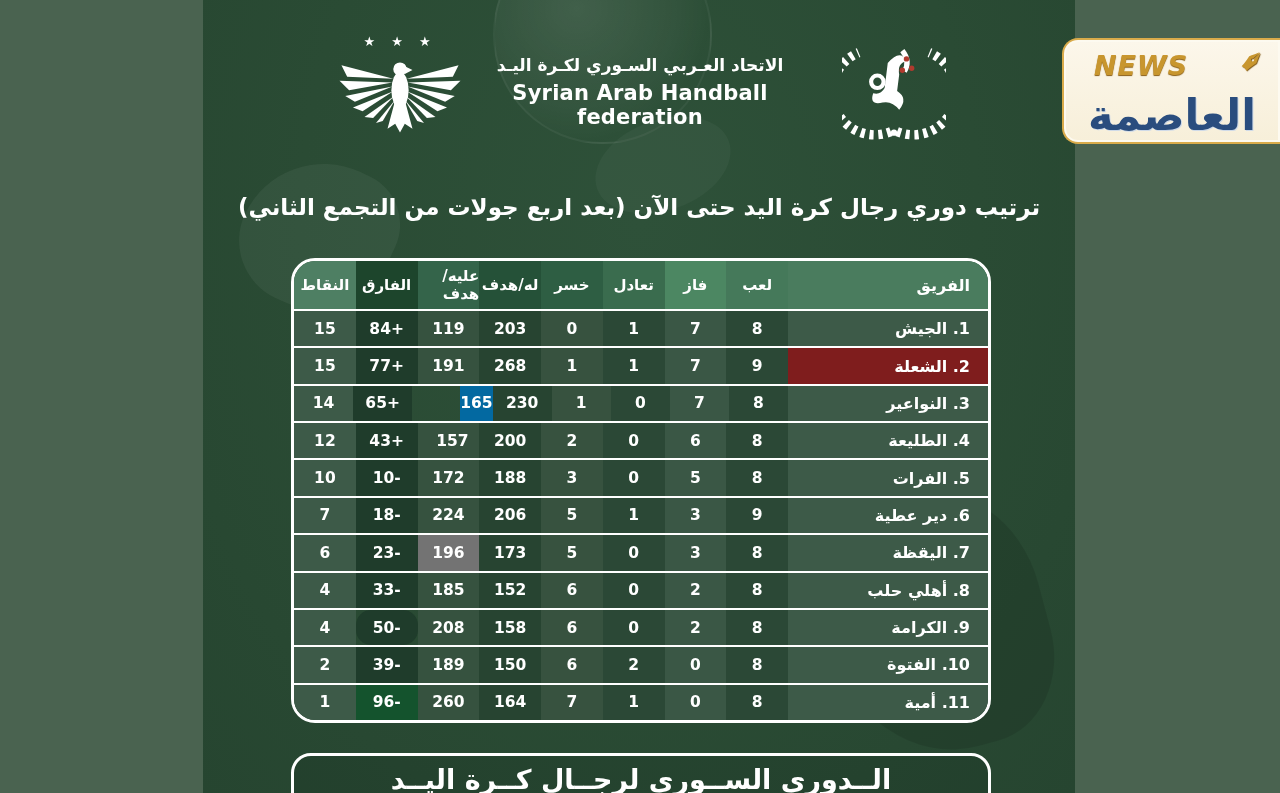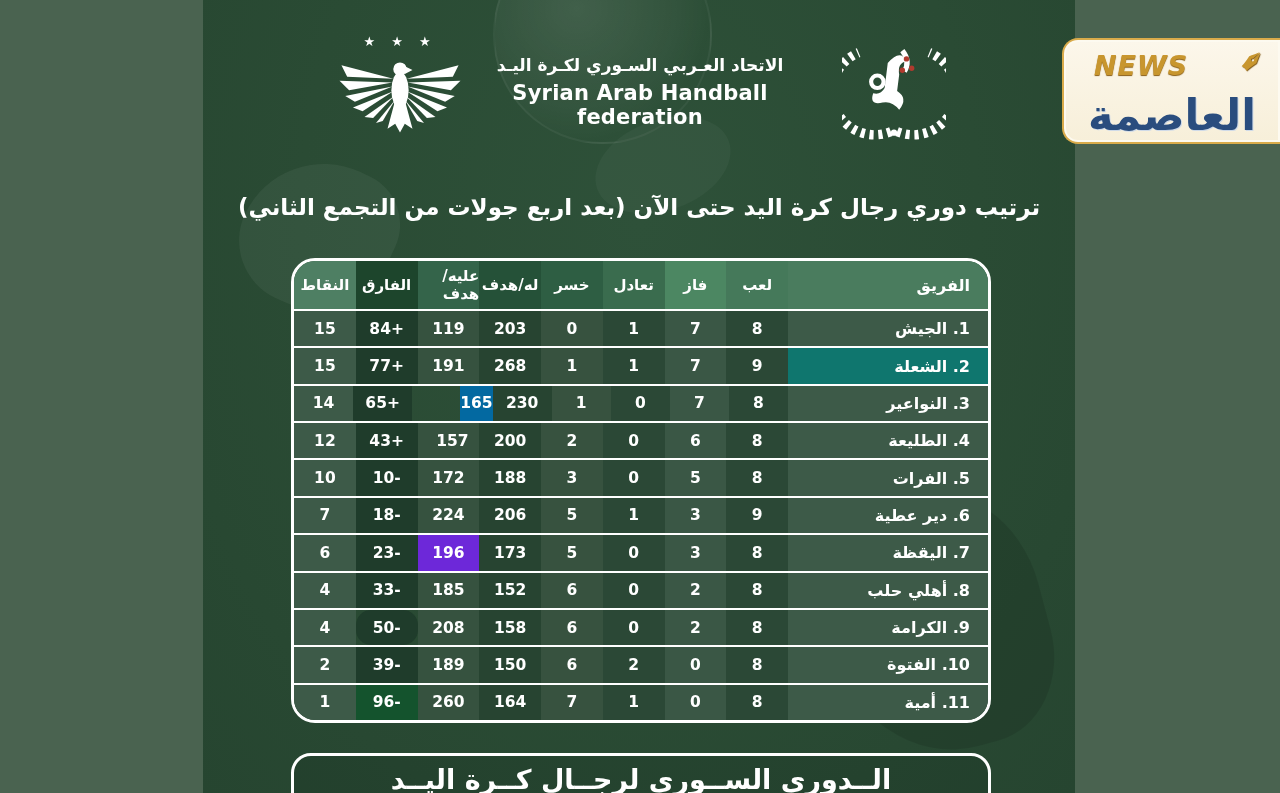--- a/index.html
+++ b/index.html
@@ -147,21 +147,21 @@
         <div class="cell bcell" style="background: rgb(43, 72, 54);">8</div>
         <div class="cell bcell" style="background: rgb(58, 87, 69);">7</div>
         <div class="cell bcell" style="background: rgb(43, 72, 54);">1</div>
         <div class="cell bcell" style="background: rgb(55, 82, 63);">0</div>
         <div class="cell bcell" style="background: rgb(39, 68, 49);">203</div>
         <div class="cell bcell" style="background: rgb(54, 82, 63);">119</div>
         <div class="cell bcell" style="background: rgb(31, 60, 43);">+84</div>
         <div class="cell bcell" style="background: rgb(61, 90, 72);">15</div>
       </div>
       <div class="trow">
-        <div class="cell bcell team" style="background: #0f766e;">2. الشعلة</div>
+        <div class="cell bcell team" style="background: #7f1d1d;">2. الشعلة</div>
         <div class="cell bcell" style="background: rgb(43, 72, 54);">9</div>
         <div class="cell bcell" style="background: rgb(58, 87, 69);">7</div>
         <div class="cell bcell" style="background: rgb(43, 72, 54);">1</div>
         <div class="cell bcell" style="background: rgb(55, 82, 63);">1</div>
         <div class="cell bcell" style="background: rgb(39, 68, 49);">268</div>
         <div class="cell bcell" style="background: rgb(54, 82, 63);">191</div>
         <div class="cell bcell" style="background: rgb(31, 60, 43);">+77</div>
         <div class="cell bcell" style="background: rgb(61, 90, 72);">15</div>
       </div>
       <div class="trow">
@@ -208,21 +208,21 @@
         <div class="cell bcell" style="background: rgb(31, 60, 43);">-18</div>
         <div class="cell bcell" style="background: rgb(61, 90, 72);">7</div>
       </div>
       <div class="trow">
         <div class="cell bcell team" style="background: rgb(61, 90, 72);">7. اليقظة</div>
         <div class="cell bcell" style="background: rgb(43, 72, 54);">8</div>
         <div class="cell bcell" style="background: rgb(58, 87, 69);">3</div>
         <div class="cell bcell" style="background: rgb(43, 72, 54);">0</div>
         <div class="cell bcell" style="background: rgb(55, 82, 63);">5</div>
         <div class="cell bcell" style="background: rgb(39, 68, 49);">173</div>
-        <div class="cell bcell" style="background: #6d28d9;">196</div>
+        <div class="cell bcell" style="background: #737373;">196</div>
         <div class="cell bcell" style="background: rgb(31, 60, 43);">-23</div>
         <div class="cell bcell" style="background: rgb(61, 90, 72);">6</div>
       </div>
       <div class="trow">
         <div class="cell bcell team" style="background: rgb(61, 90, 72);">8. أهلي حلب</div>
         <div class="cell bcell" style="background: rgb(43, 72, 54);">8</div>
         <div class="cell bcell" style="background: rgb(58, 87, 69);">2</div>
         <div class="cell bcell" style="background: rgb(43, 72, 54);">0</div>
         <div class="cell bcell" style="background: rgb(55, 82, 63);">6</div>
         <div class="cell bcell" style="background: rgb(39, 68, 49);">152</div>

